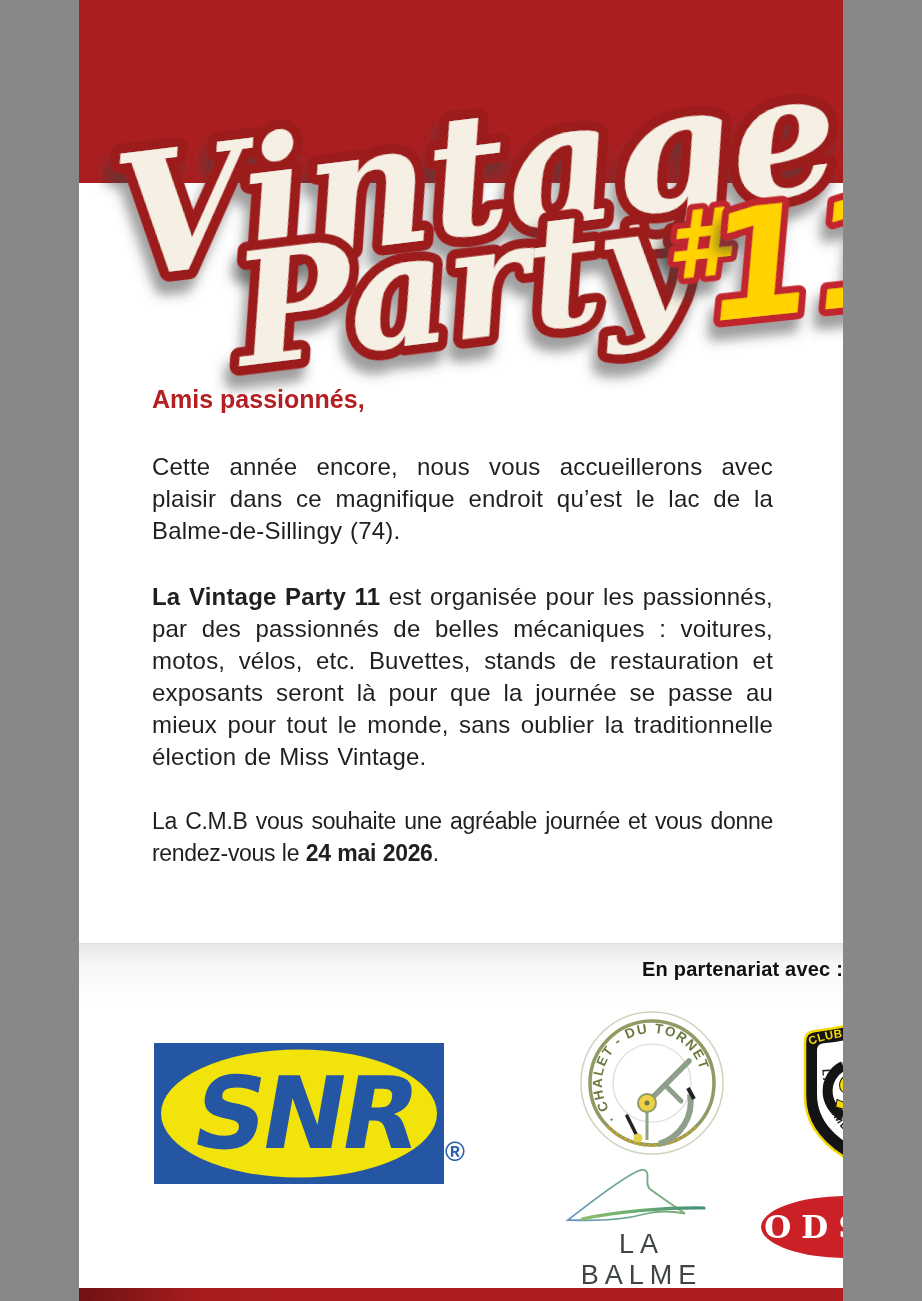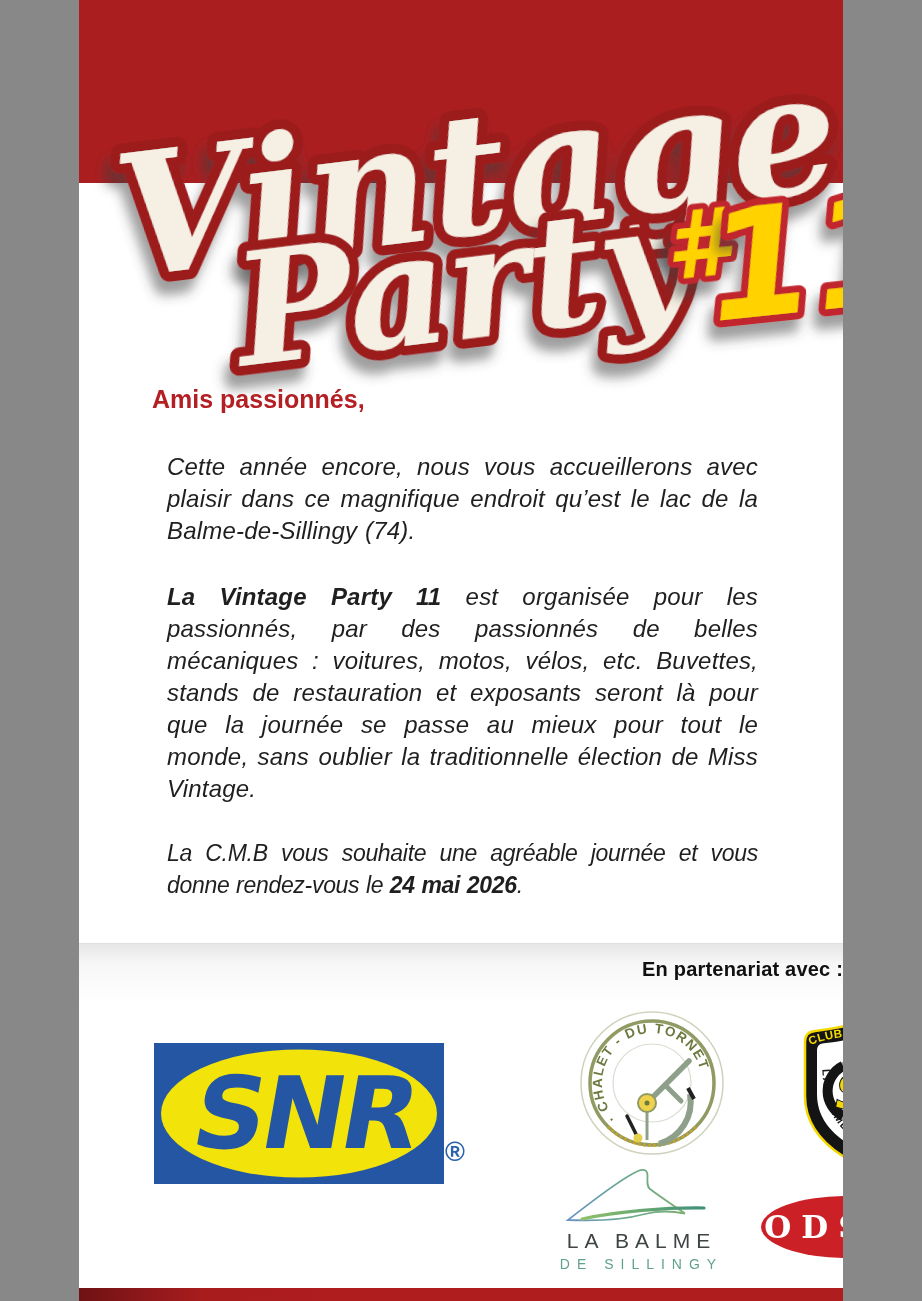--- a/index.html
+++ b/index.html
@@ -7,21 +7,21 @@
         font-family:"Liberation Sans",sans-serif;margin:0 auto;}
 
   
   .red-band{position:absolute;left:0;top:0;width:100%;height:183px;
             background:var(--band-red,#ab1e20);}
   .title-svg{position:absolute;left:40px;top:18px;width:830px;height:370px;overflow:visible;}
 
   
   .body-content{position:absolute;left:73px;right:70px;top:385px;color:var(--text-dark,#1f1f1f);}
   .greeting{margin:0;font-size:25px;font-weight:bold;color:var(--greeting-red,#b41f24);}
-  .para{margin:15px;text-align:justify;font-size:24px;line-height:32px;word-spacing:1px;letter-spacing:0.2px;font-style:italic;}
+  .para{margin:0;text-align:justify;font-size:24px;line-height:32px;word-spacing:1px;letter-spacing:0.2px;}
   .para.p1{margin-top:37px;}
   .para.p2{margin-top:34px;}
   .para.p34{font-size:23px;letter-spacing:-0.3px;word-spacing:0.5px;}
   .para.p3{margin-top:30px;}
   .para.p4{margin-top:32px;}
 
   
   .partners{position:absolute;left:0;top:943px;width:100%;height:345px;
             background:linear-gradient(180deg,#e6e6e6 0px,#f7f7f7 20px,#ffffff 60px);
             border-top:1px solid #e0e0e0;}
@@ -30,21 +30,21 @@
 
   .snr-logo{position:absolute;left:75px;top:99px;width:290px;}
   .snr-reg{position:absolute;left:291px;top:94px;font-size:27px;color:var(--ntn-blue,#2a62ae);font-weight:bold;}
   .snr-tagline{margin-top:9px;padding-left:12px;font-size:30px;color:var(--ntn-blue,#2a62ae);white-space:nowrap;}
   .snr-tagline b{font-weight:bold;}
 
   .chalet-logo{position:absolute;left:498px;top:64px;width:150px;height:150px;}
   .club-logo{position:absolute;left:718px;top:77px;width:115px;height:145px;}
 
   .balme-logo{position:absolute;left:480px;top:219px;width:165px;text-align:center;}
-  .balme-line1{font-size:21px;letter-spacing:6px;color:var(--balme-dark,#3f4445);font-weight:500;margin-top:2px;}
+  .balme-line1{font-size:27px;letter-spacing:6px;color:var(--balme-dark,#3f4445);font-weight:500;margin-top:2px;}
   .balme-line2{font-size:14px;letter-spacing:7px;color:var(--balme-teal,#5fa08f);margin-top:3px;}
 
   .ods-logo{position:absolute;left:682px;top:252px;width:173px;height:62px;border-radius:50%;
             background:var(--ods-red,#cc2027);display:flex;flex-direction:row;
             align-items:center;justify-content:center;color:#ffffff;}
   .ods-word{font-family:"DejaVu Serif",serif;font-weight:bold;font-size:31px;letter-spacing:10px;
             padding-left:10px;line-height:30px;}
   .ods-sub{font-family:"DejaVu Sans Mono",monospace;font-weight:bold;font-size:15px;letter-spacing:5px;
             line-height:14px;transform:translateX(9px) rotate(-2deg);}
 

